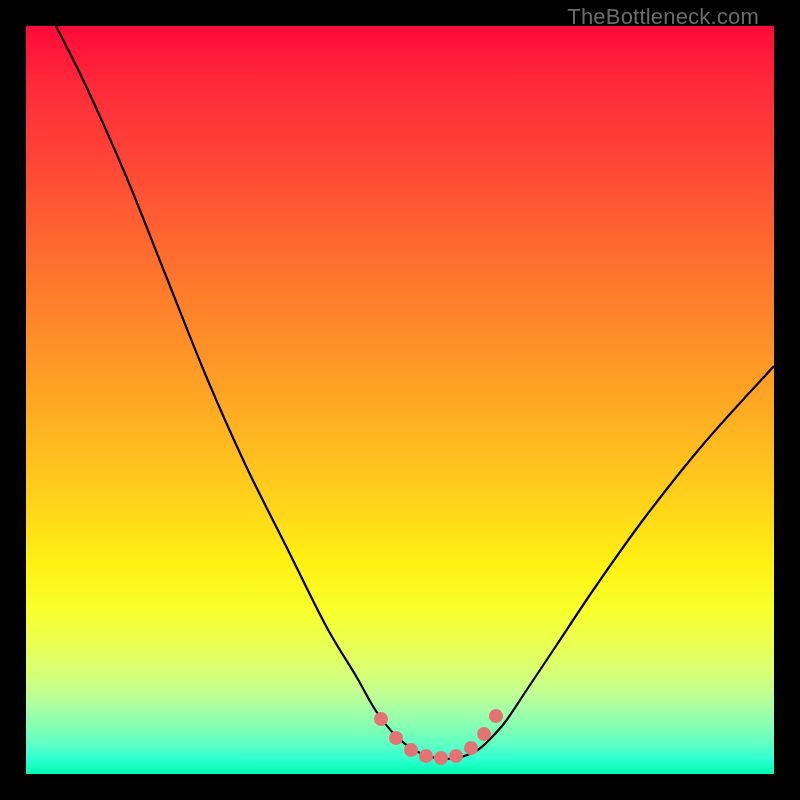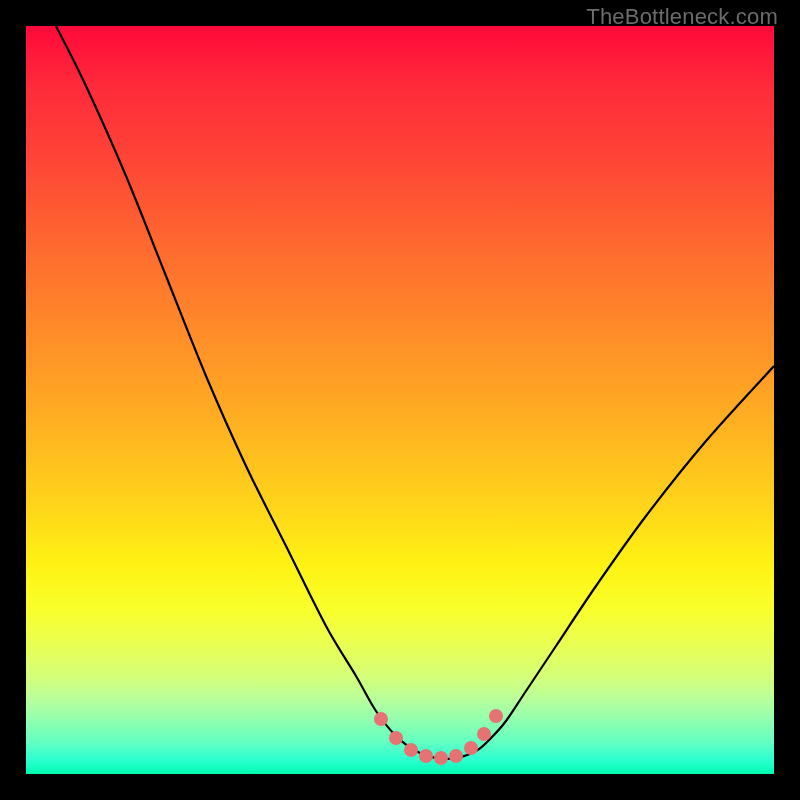--- a/index.html
+++ b/index.html
@@ -50,21 +50,21 @@
   }
   .curve-svg {
     position: absolute;
     inset: 0;
     width: 100%;
     height: 100%;
   }
   .watermark {
     position: absolute;
     top: 4px;
-    right: 22px;
+    right: 41px;
     color: #6b6b6b;
     font-size: 22px;
     letter-spacing: 0.2px;
     user-select: none;
     margin-left: 23px;
   }
 </style>
 </head>
 <body>
 

